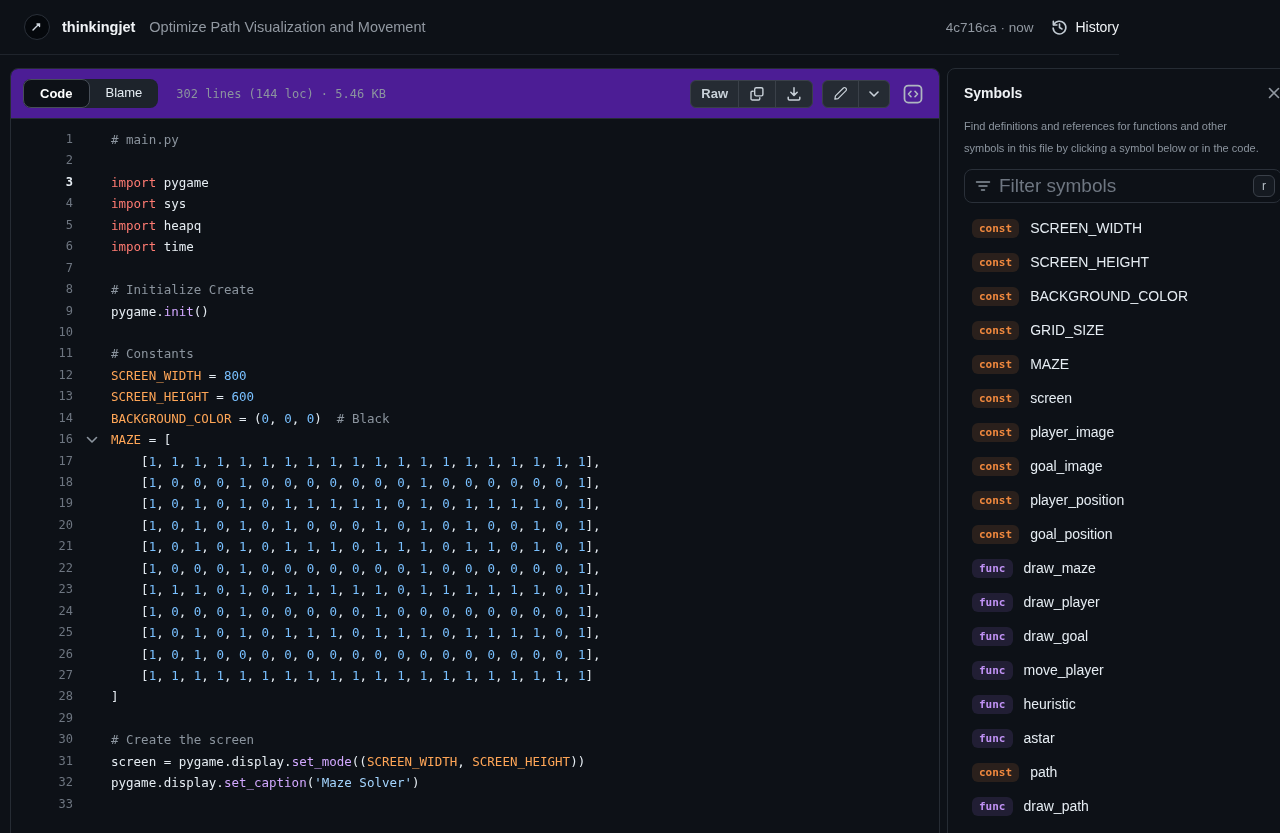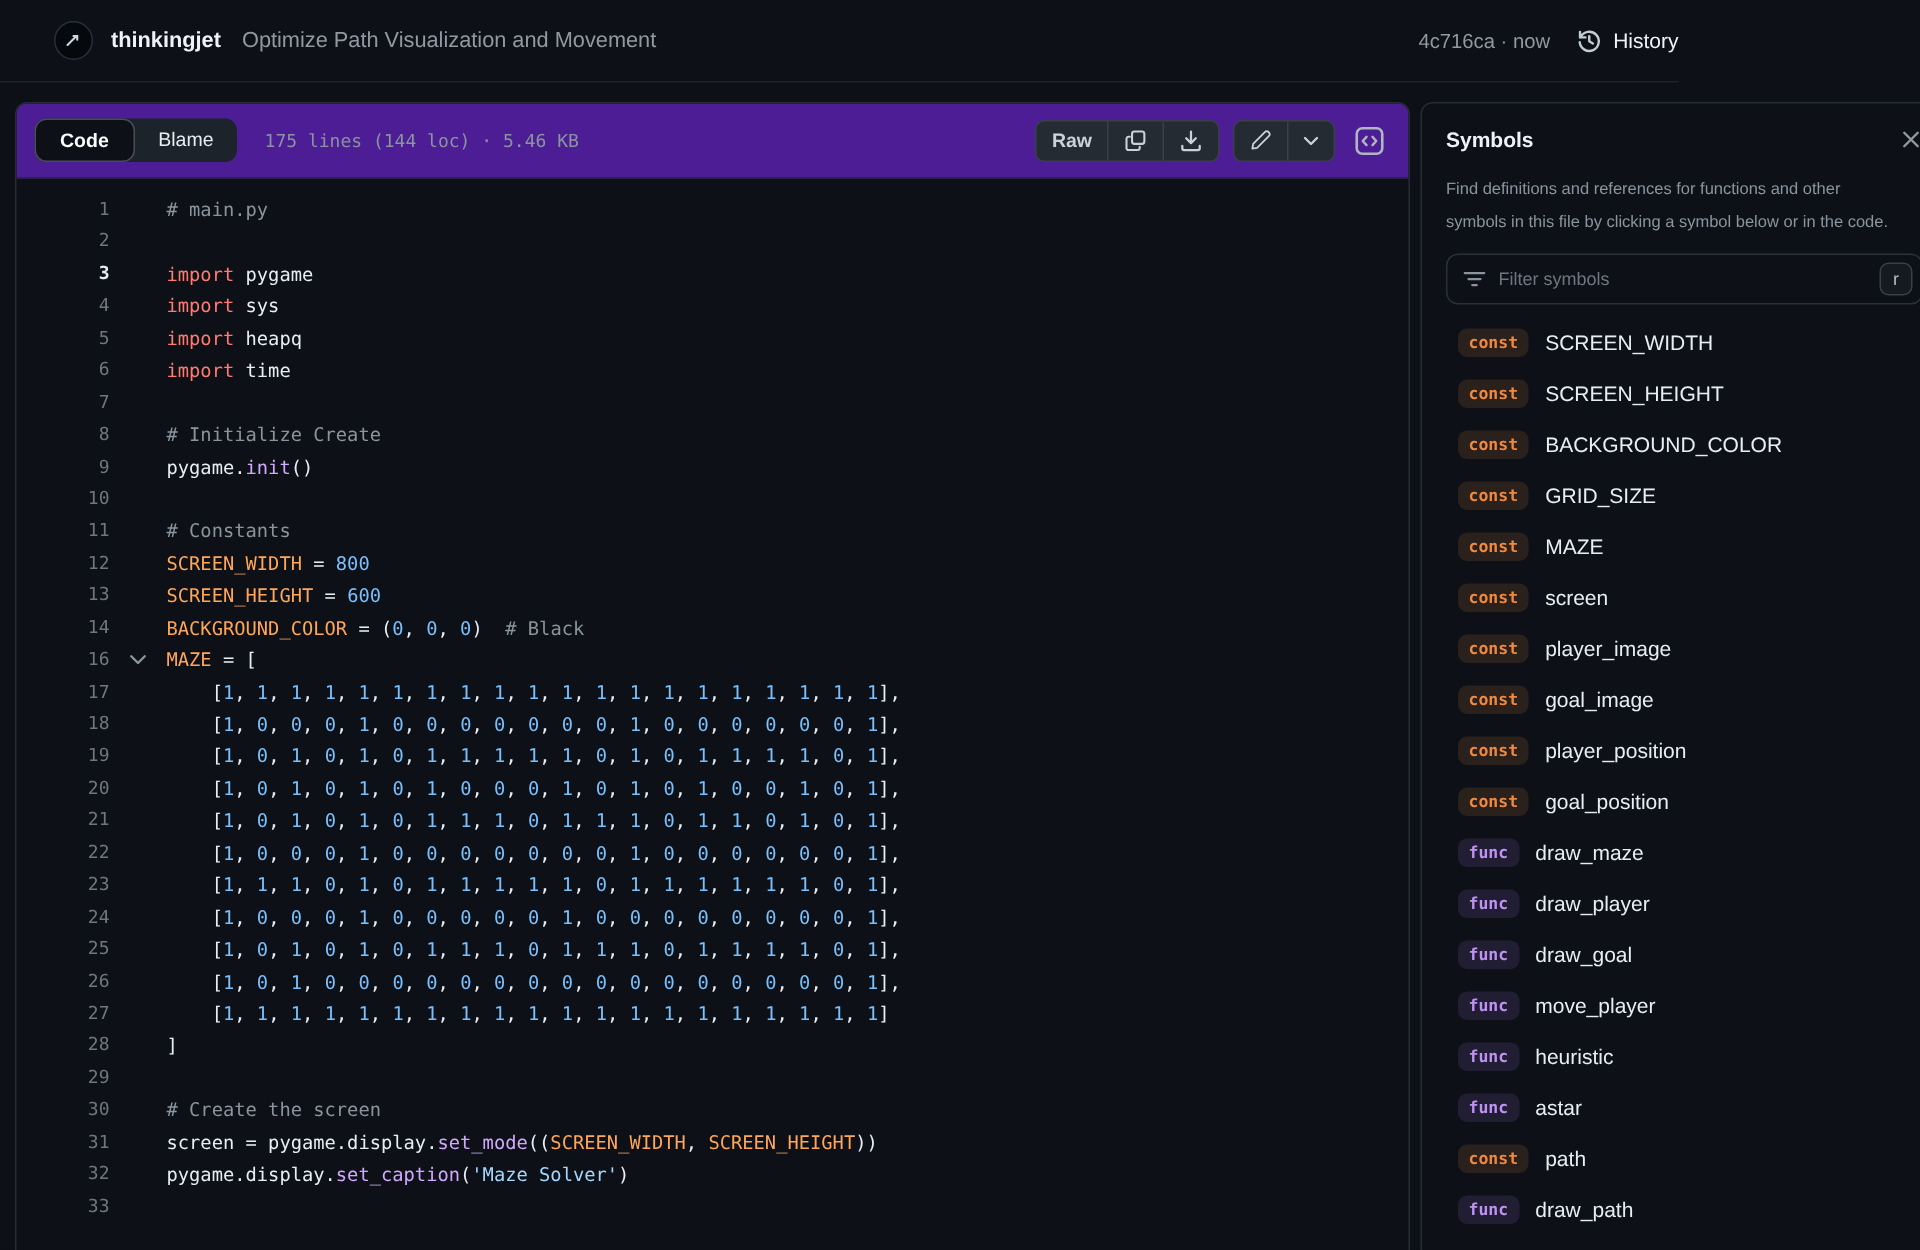--- a/index.html
+++ b/index.html
@@ -2,21 +2,21 @@
 <html style="--c-comment: #8b949e; --c-keyword: #ff7b72; --c-default: #e6edf3; --c-number: #79c0ff; --c-constant: #ffa657; --c-function: #d2a8ff; --c-string: #a5d6ff; --c-badge-const: #f0883e; --c-badge-func: #bf91f3;"><head>
 <meta charset="utf-8">
 <style>
   * { margin:0; padding:0; box-sizing:border-box; }
   html,body { width:1280px; height:833px; overflow:hidden; background:#0d1117;
               font-family:"Liberation Sans", sans-serif; }
 
   
   .top-header { position:absolute; left:0; top:0; width:1119px; height:55px;
     background:#0d1117; border-bottom:1px solid #1f242c; display:flex; align-items:center;
-    padding-left:36px; }
+    padding-left:24px; }
   .avatar { width:26px; height:26px; border-radius:50%; background:#05080c;
     border:1px solid #2a3039; display:flex; align-items:center; justify-content:center; flex:0 0 auto; }
   .app-name { margin-left:12px; font-size:14.5px; font-weight:bold; color:#f0f3f6; white-space:nowrap; }
   .page-title { margin-left:14px; font-size:14.5px; color:#9198a1; white-space:nowrap; }
   .header-right { margin-left:auto; display:flex; align-items:center; white-space:nowrap; }
   .commit-info { color:#9198a1; font-size:13.5px; }
   .history-btn { display:flex; align-items:center; gap:7px; margin-left:18px;
     color:#f0f3f6; font-size:14px; font-weight:normal; cursor:pointer; }
 
   
@@ -56,21 +56,21 @@
   .symbols-panel { position:absolute; left:947px; top:68px; width:345px; height:800px;
     background:#0d1117; border:1px solid #262c34; border-radius:8px 0 0 0;
     padding:16px 9px 16px 16px; }
   .sym-head { display:flex; align-items:center; }
   .sym-title { font-size:14px; font-weight:bold; color:#f0f3f6; }
   .sym-close { margin-left:auto; cursor:pointer; display:flex; }
   .sym-desc { margin-top:14px; font-size:11px; line-height:22px; color:#8b949e; width:302px; }
   .filter-box { margin-top:10px; height:34px; border:1px solid #2a3039; border-radius:8px;
     display:flex; align-items:center; padding:0 6px 0 10px; background:#0d1117; }
   .filter-input { flex:1 1 auto; background:transparent; border:none; outline:none;
-    color:#e6edf3; font-size:12px; margin-left:8px; font-family:"Liberation Sans", sans-serif; }
+    color:#e6edf3; font-size:19px; margin-left:8px; font-family:"Liberation Sans", sans-serif; }
   .filter-input::placeholder { color:#6e7681; }
   .kbd-badge { width:22px; height:22px; border:1px solid #3a4049; border-radius:6px;
     color:#b7bfc7; font-size:12px; display:flex; align-items:center; justify-content:center;
     flex:0 0 auto; background:#151a21; }
   .sym-list { margin-top:8px; }
   .sym-row { height:34px; display:flex; align-items:center; gap:11px; padding-left:8px;
     border-radius:6px; cursor:pointer; }
   .kind-badge { font-family:"DejaVu Sans Mono", monospace; font-size:11px; font-weight:bold;
     padding:3px 7px; border-radius:6px; }
   .kind-const { color:var(--c-badge-const,#f0883e); background:rgba(240,136,62,0.13); }
@@ -101,21 +101,21 @@
     </div>
   </div>
 </div>
 
 <div class="code-card">
   <div class="card-header">
     <div class="seg-control">
       <div class="seg active">Code</div>
       <div class="seg">Blame</div>
     </div>
-    <span class="file-info">175 lines (144 loc) · 5.46 KB</span>
+    <span class="file-info">302 lines (144 loc) · 5.46 KB</span>
 
     <div class="header-actions">
       <div class="btn-group">
         <div class="btn-seg">Raw</div>
         <div class="btn-seg">
           <svg width="16" height="16" viewBox="0 0 16 16">
             <rect x="5.7" y="1.7" width="8.2" height="8.2" rx="1.6" stroke="#c9d1d9" stroke-width="1.4" fill="none"></rect>
             <path d="M4.2 5.2 H3.3 A1.3 1.3 0 0 0 2 6.5 v6.2 A1.3 1.3 0 0 0 3.3 14 h6.2 a1.3 1.3 0 0 0 1.3-1.3 v-0.9" stroke="#c9d1d9" stroke-width="1.4" fill="none" stroke-linecap="round"></path>
           </svg>
         </div>

